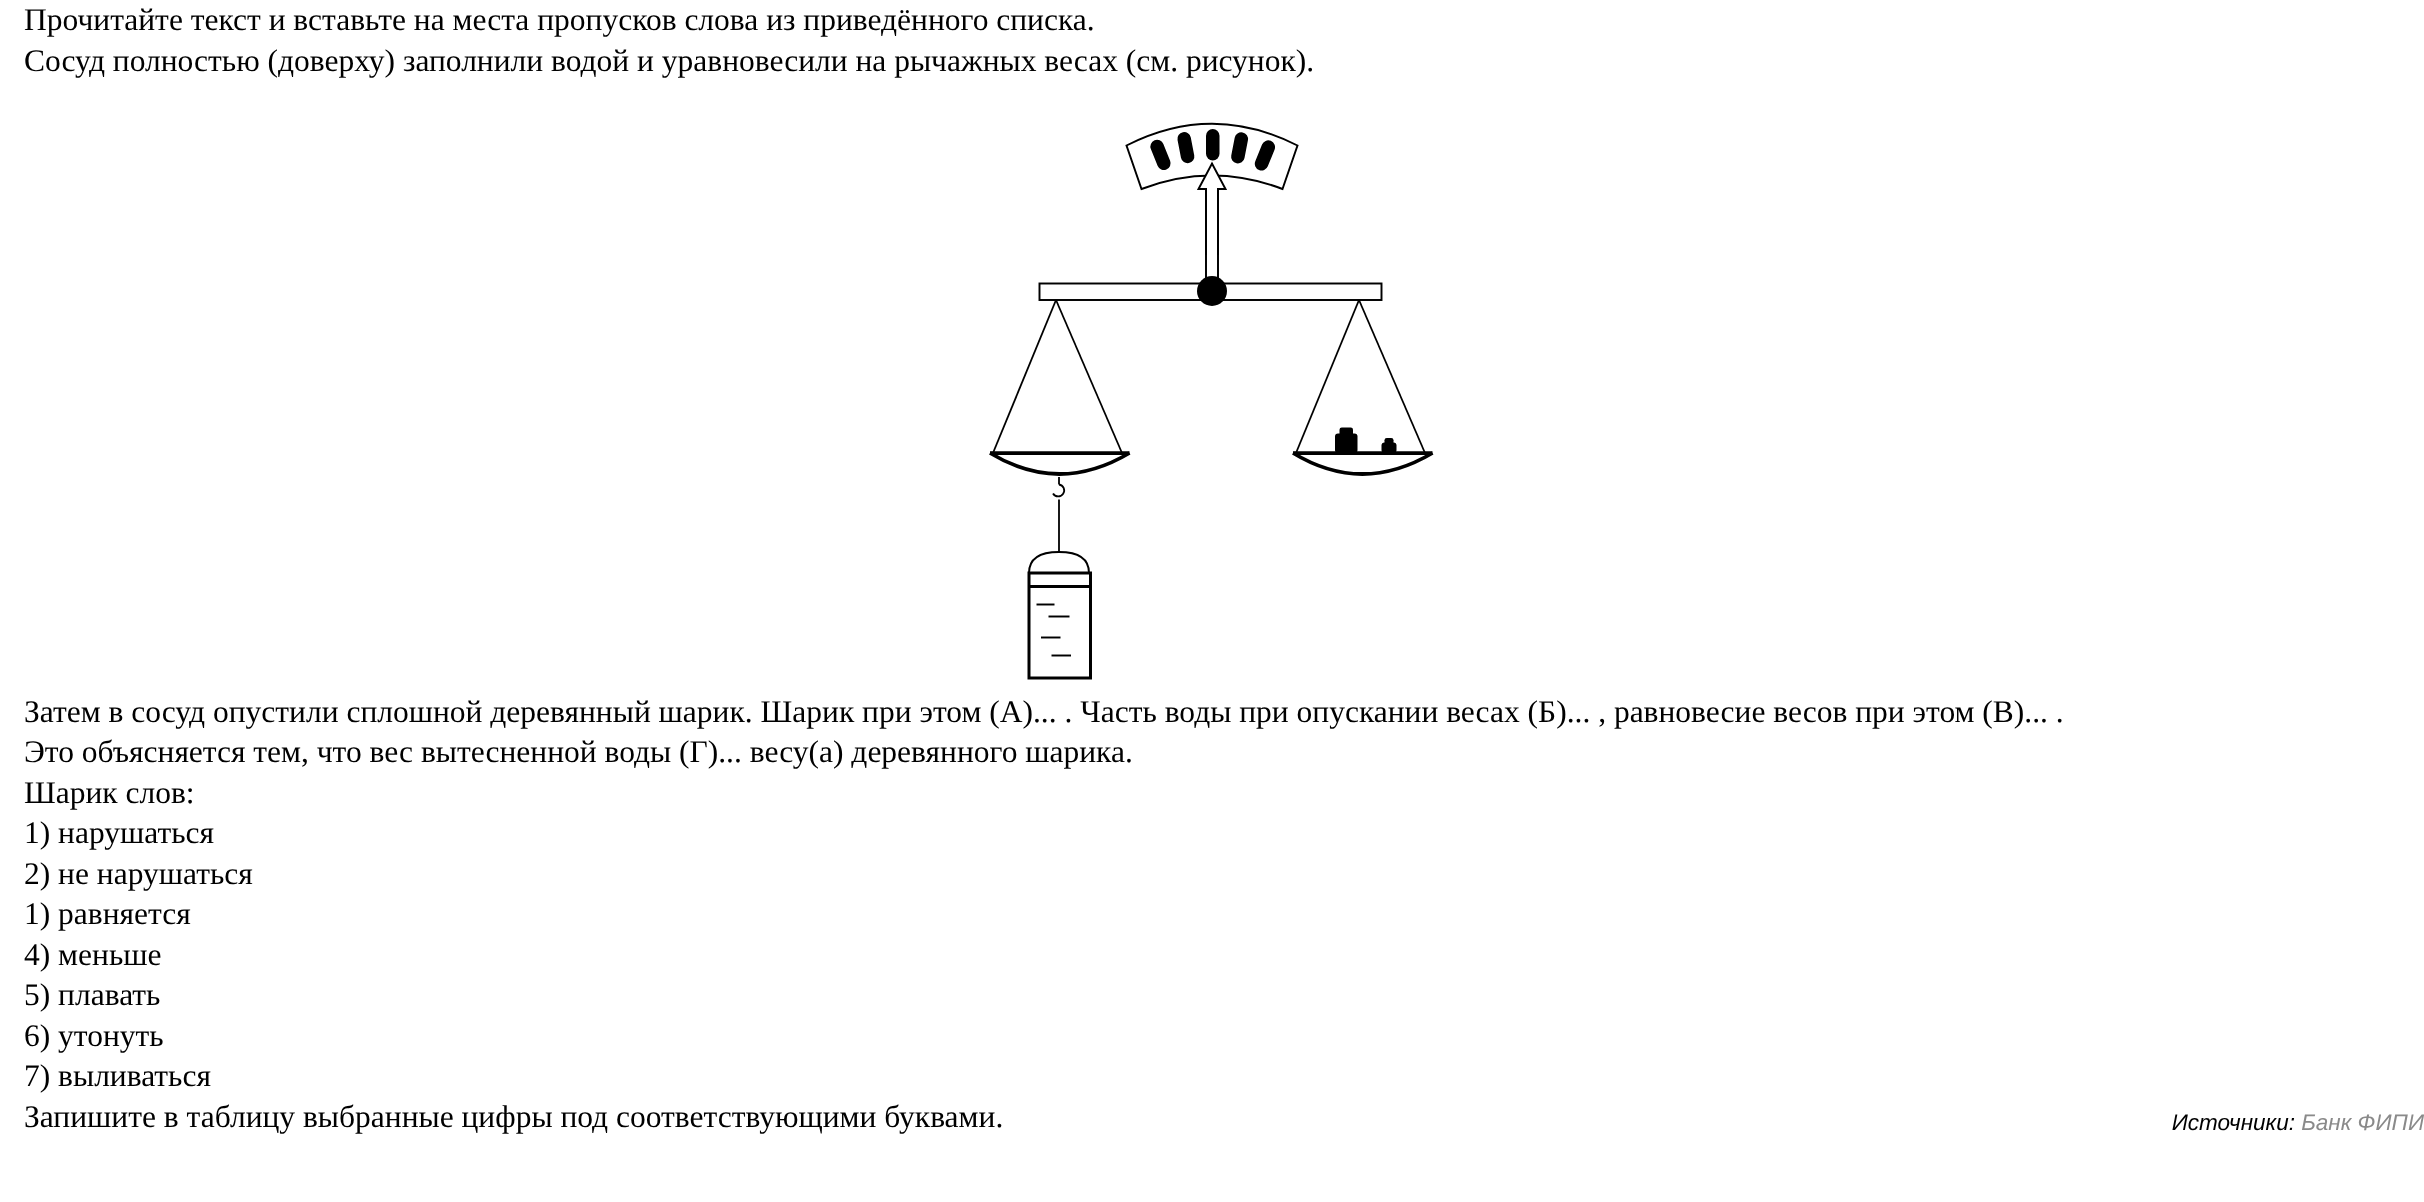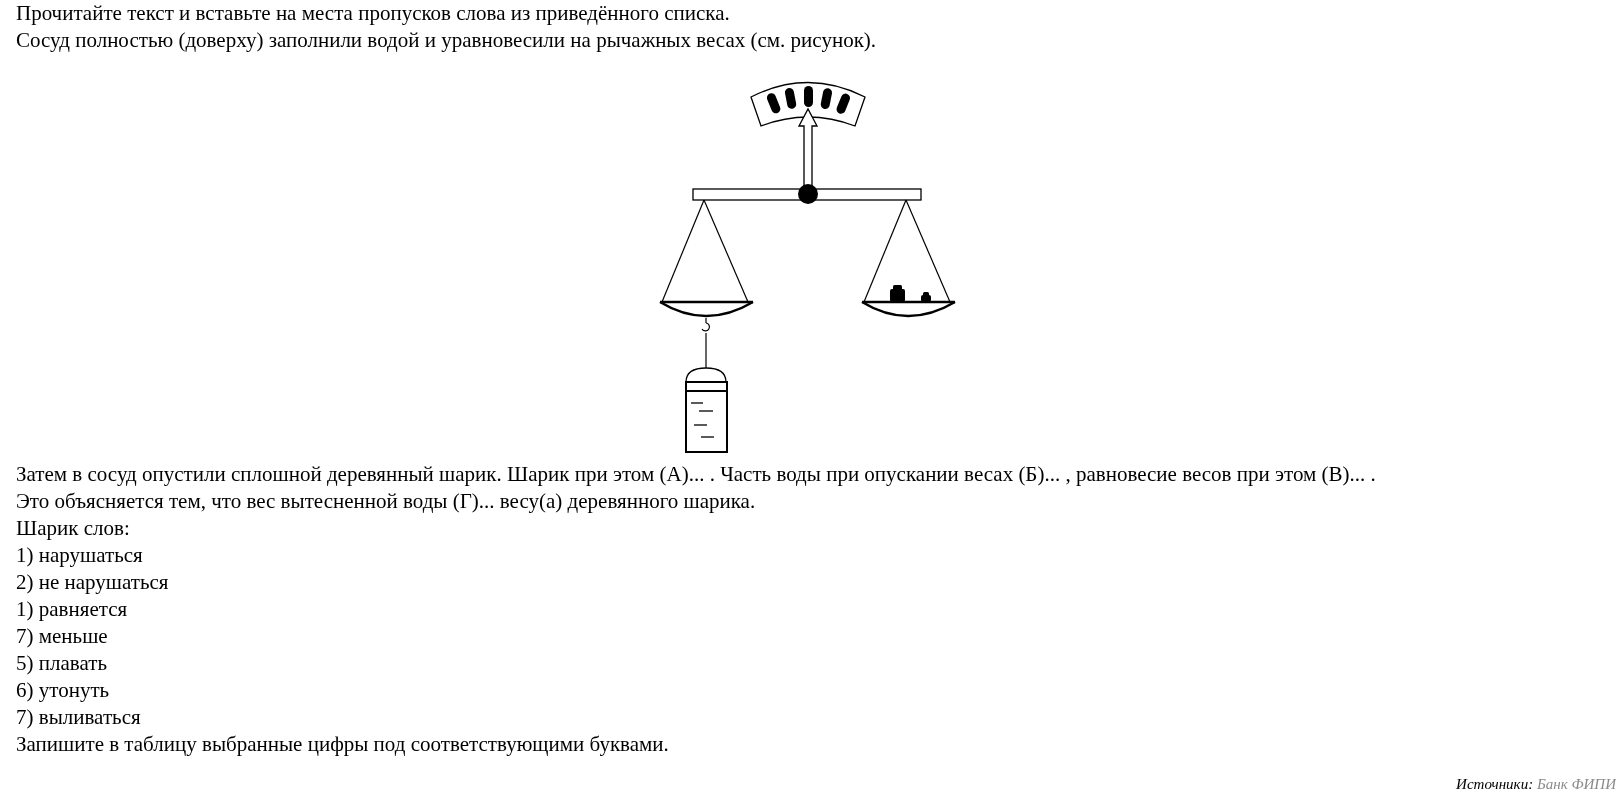--- a/index.html
+++ b/index.html
@@ -4,22 +4,22 @@
 <style>
   html, body { margin: 0; padding: 0; background: #ffffff; }
   body {
     width: 1616px; height: 801px; position: relative; overflow: hidden;
     font-family: "Liberation Serif", "DejaVu Serif", serif;
     font-size: 21px; color: #000;
   }
   .line { position: absolute; left: 16px; white-space: nowrap; line-height: 27px; }
   #figure { position: absolute; left: 655px; top: 78px; width: 320px; height: 378px; }
   .source {
-    position: absolute; right: 0; top: 776px;
-    font-family: Liberation Serif, serif; font-size: 15px; font-style: italic;
+    position: absolute; right: 0; top: 740px;
+    font-family: Liberation Sans, sans-serif; font-size: 15px; font-style: italic;
   }
   .source .label { color: #000; }
   .source .link { color: #8a8a8a; }
 </style>
 </head>
 <body>
 
 <div class="line" style="top:0px">Прочитайте текст и вставьте на места пропусков слова из приведённого списка.</div>
 <div class="line" style="top:27px">Сосуд полностью (доверху) заполнили водой и уравновесили на рычажных весах (см. рисунок).</div>
 
@@ -72,21 +72,21 @@
     <rect x="923" y="292" width="6" height="5" rx="1.5" fill="#000"></rect>
   </g>
 </svg>
 
 <div class="line" style="top:461px">Затем в сосуд опустили сплошной деревянный шарик. Шарик при этом (А)... . Часть воды при опускании весах (Б)... , равновесие весов при этом (В)... .</div>
 <div class="line" style="top:488px">Это объясняется тем, что вес вытесненной воды (Г)... весу(а) деревянного шарика.</div>
 <div class="line" style="top:515px">Шарик слов:</div>
 <div class="line" style="top:542px">1) нарушаться</div>
 <div class="line" style="top:569px">2) не нарушаться</div>
 <div class="line" style="top:596px">1) равняется</div>
-<div class="line" style="top:623px">7) меньше</div>
+<div class="line" style="top:623px">4) меньше</div>
 <div class="line" style="top:650px">5) плавать</div>
 <div class="line" style="top:677px">6) утонуть</div>
 <div class="line" style="top:704px">7) выливаться</div>
 <div class="line" style="top:731px">Запишите в таблицу выбранные цифры под соответствующими буквами.</div>
 
 <div class="source">
   <span class="label">Источники:</span>
   <span class="link">Банк ФИПИ</span>
 </div>
 

